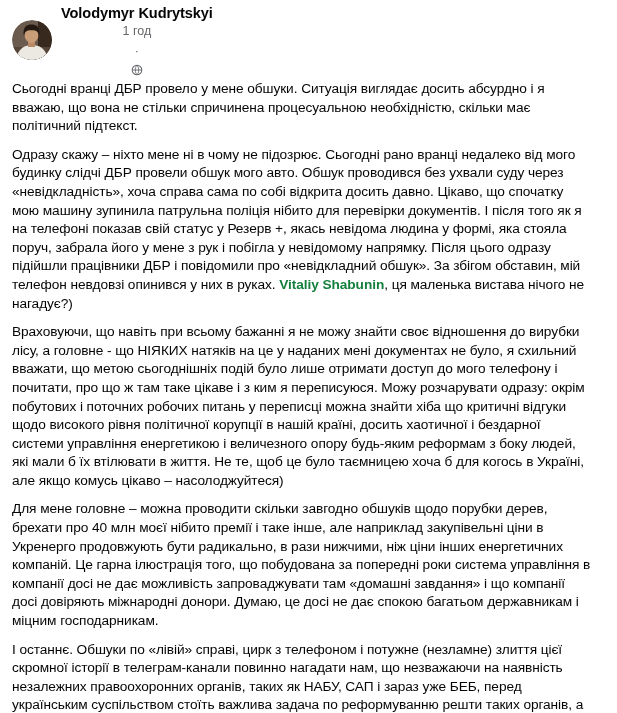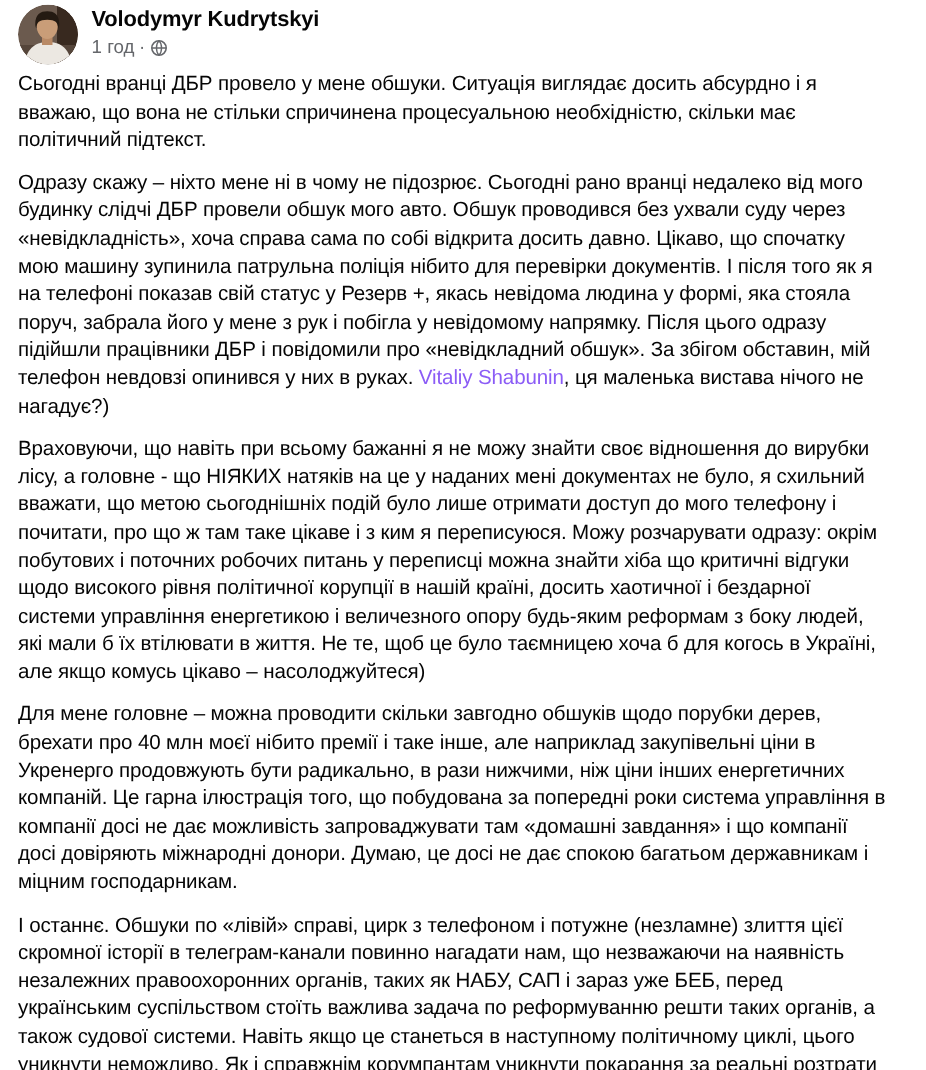--- a/index.html
+++ b/index.html
@@ -9,21 +9,21 @@
     color: #050505;
   }
   .post {
     width: 617px;
     min-height: 713px;
     background: #ffffff;
     overflow: hidden;
   }
   .post-header {
     display: flex;
-    align-items: flex-start;
+    align-items: center;
     padding: 3px 12px 0 12px;
   }
   .avatar {
     width: 40px;
     height: 40px;
     border-radius: 50%;
     overflow: hidden;
     flex: 0 0 40px;
     cursor: pointer;
   }
@@ -39,41 +39,42 @@
     letter-spacing: -0.1px;
     cursor: pointer;
   }
   .post-meta {
     display: flex;
     align-items: center;
     gap: 3px;
     font-size: 12.5px;
     color: #65676B;
     line-height: 17px;
+    flex-direction: column;
   }
   .post-meta .timestamp { cursor: pointer; }
   .globe-icon {
     display: inline-flex;
     align-items: center;
     margin-top: 1px;
   }
   .post-body {
     padding: 4px 13px 18px 12px;
     font-size: 13.7px;
     line-height: 18.6px;
     letter-spacing: -0.08px;
     color: #050505;
   }
   .post-body p {
     margin: 0 12px 10px 0;
   }
   .post-body p:last-child { margin-bottom: 0; }
   .mention {
-    color: #8b5cf6;
-    font-weight: 400;
+    color: #15803d;
+    font-weight: 700;
     text-decoration: none;
     cursor: pointer;
   }
 </style>
 </head>
 <body>
 
 <div class="post">
 
   <div class="post-header">

